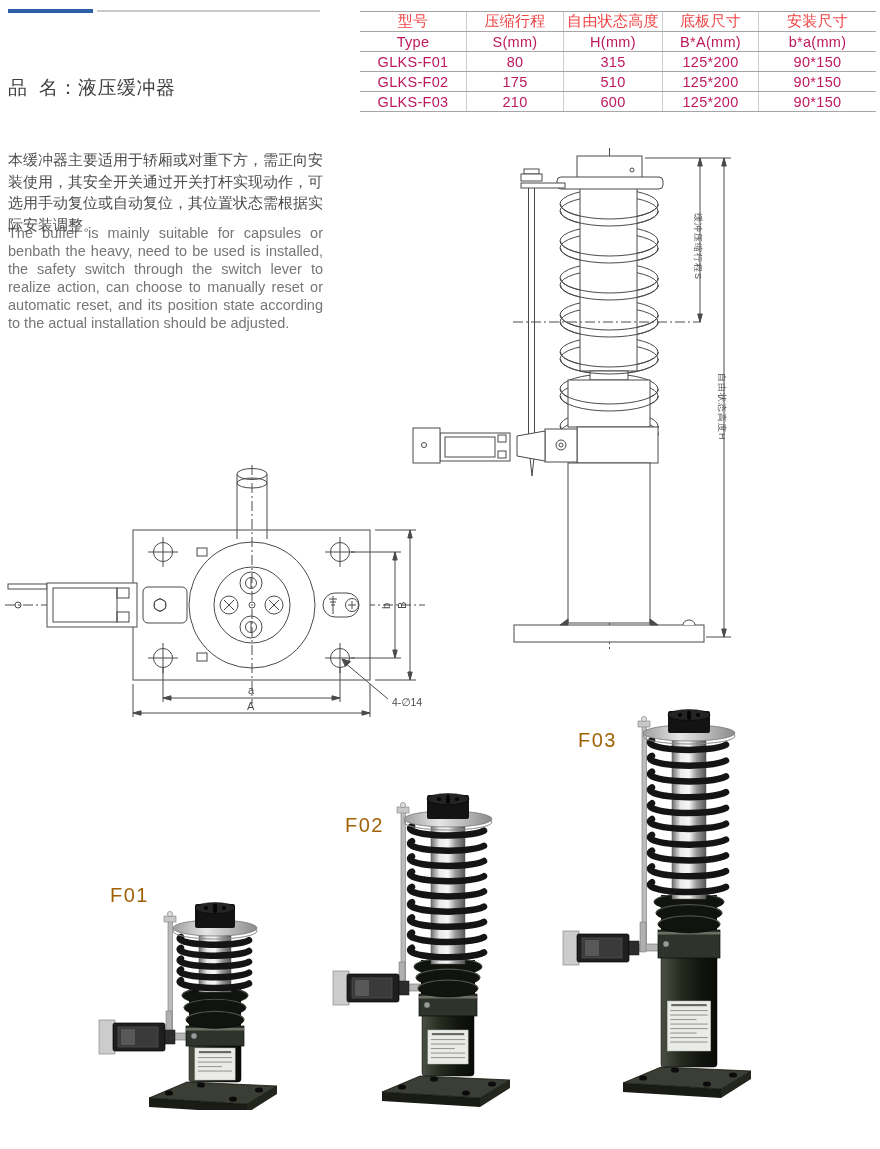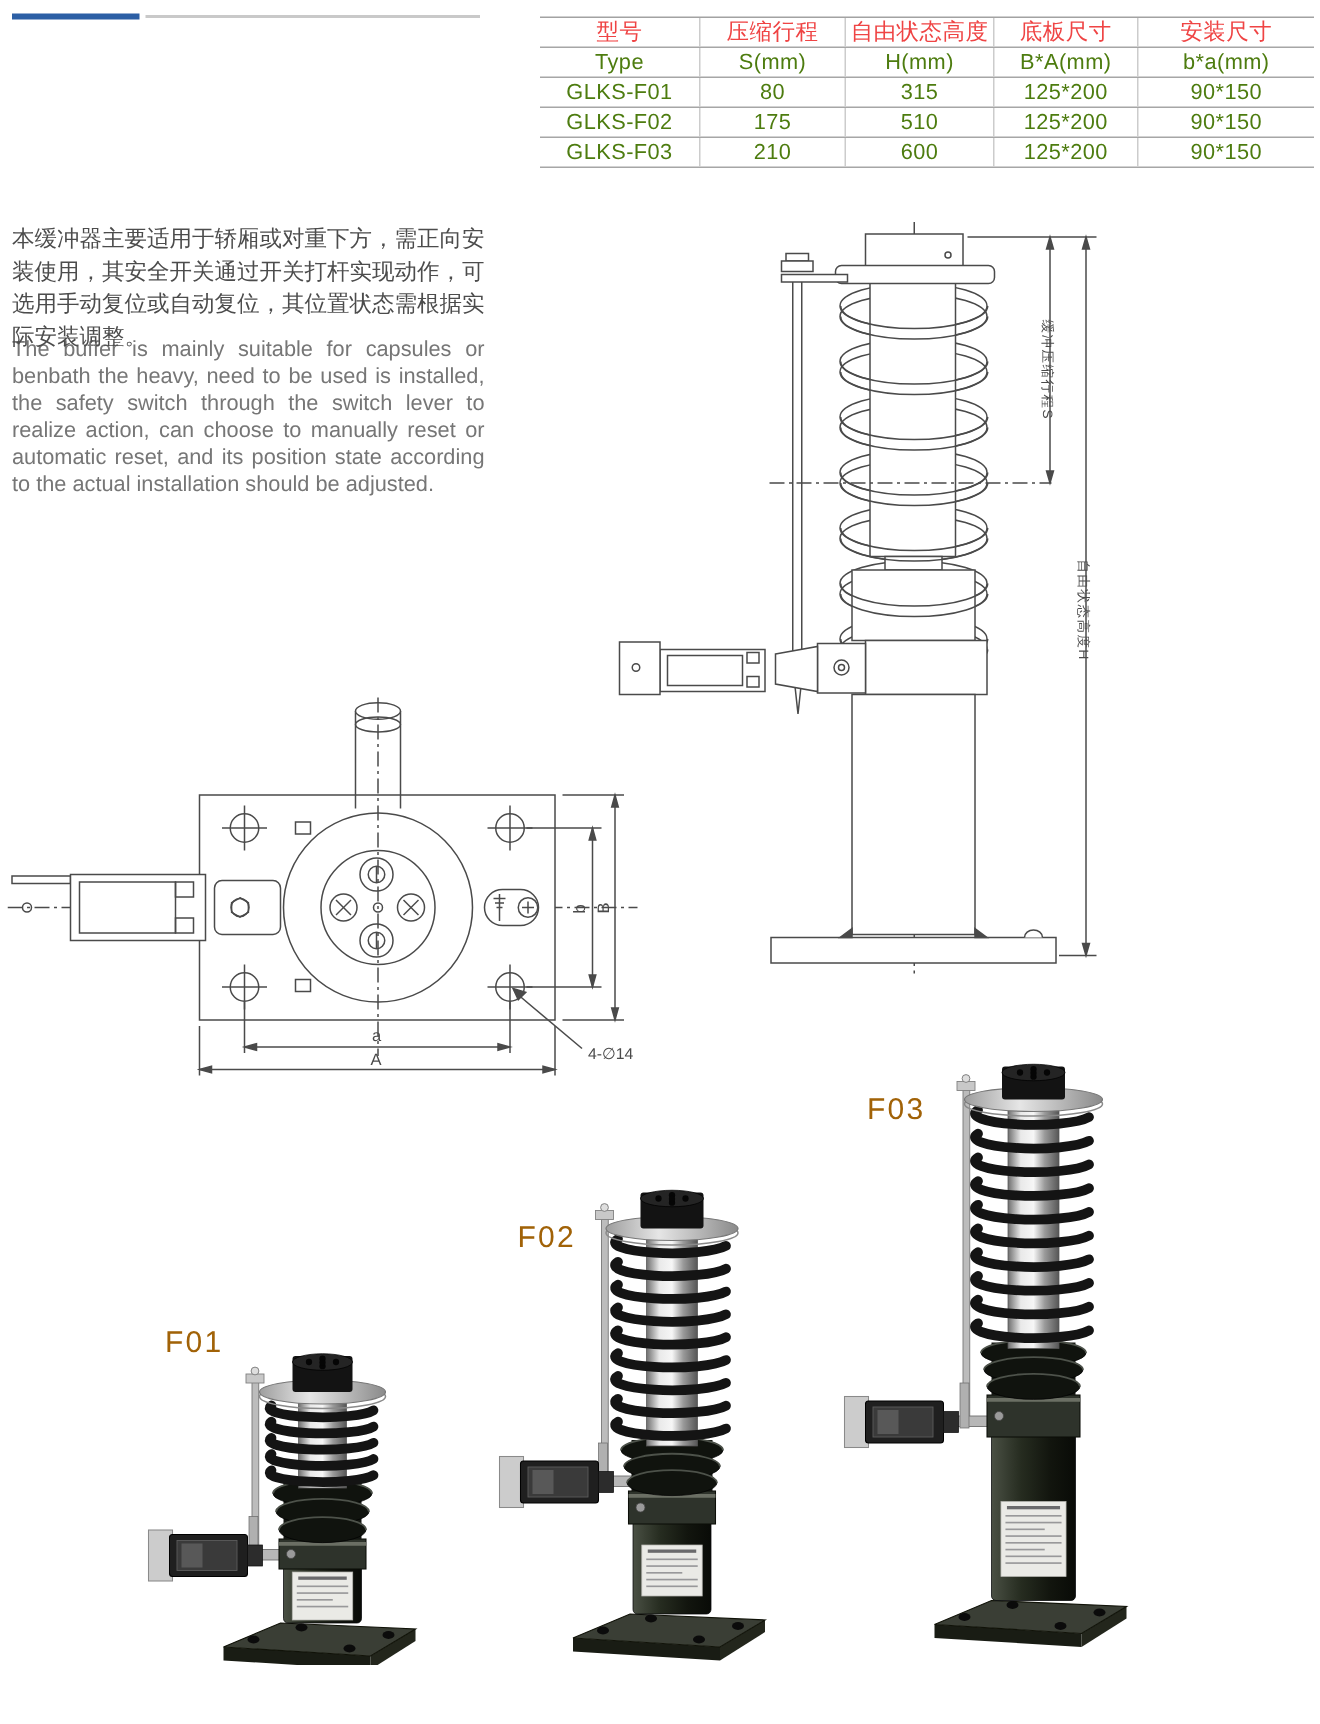--- a/index.html
+++ b/index.html
@@ -10,40 +10,41 @@
   .rule-gray{left:97px;top:10px;width:223px;height:2px;background:#c9c9c9;}
   .title-zh{left:8px;top:20px;font-size:19px;color:#3e3e3e;line-height:27px;letter-spacing:.5px;white-space:pre;}
   .title-en{left:8px;top:76px;font-size:18px;color:#5c5c5c;line-height:24px;}
   .para-zh{left:8px;top:149px;width:315px;font-size:15px;line-height:21.5px;color:#4c4c4c;
            text-align:justify;text-justify:inter-ideograph;}
   .para-en{left:8px;top:224px;width:315px;font-size:14.5px;line-height:18px;color:#767676;
            text-align:justify;}
   .spec-table{left:360px;top:11px;width:516px;border-top:1px solid #a2a2a2;}
   .t-row{display:grid;grid-template-columns:106px 97px 99px 96px 118px;height:19px;
          border-bottom:1px solid #a6a6a6;}
-  .t-cell{display:flex;align-items:center;justify-content:center;font-size:14.5px;color:#4d7c0f;
+  .t-cell{display:flex;align-items:center;justify-content:center;font-size:14.5px;color:#be185d;
           border-left:1px solid #cccccc;letter-spacing:.3px;}
   .t-cell.c0{border-left:none;}
   .t-row.zhhead .t-cell{color:#ef4444;font-size:15px;}
   .photo-label{font-size:20px;color:#a16207;letter-spacing:1.5px;}
   svg{display:block;}
   svg text{font-family:"Liberation Sans","DejaVu Sans",sans-serif;}
   .dim{font-size:11px;fill:#4a4a4a;}
   .dimS{font-size:10.5px;fill:#4a4a4a;}
   .dimV{font-size:9px;fill:#4a4a4a;letter-spacing:1px;}
 </style>
 </head>
 <body>
 
 <div class="page">
 
   <div class="abs rule-blue"></div>
   <div class="abs rule-gray"></div>
 
   <div class="abs title-zh">
+    <div>品  名：液压缓冲器</div>
   </div>
 
   <div class="abs spec-table" id="specTable">
       <div class="t-row zhhead">
         <div class="t-cell c0">型号</div>
         <div class="t-cell c1">压缩行程</div>
         <div class="t-cell c2">自由状态高度</div>
         <div class="t-cell c3">底板尺寸</div>
         <div class="t-cell c4">安装尺寸</div>
       </div>

